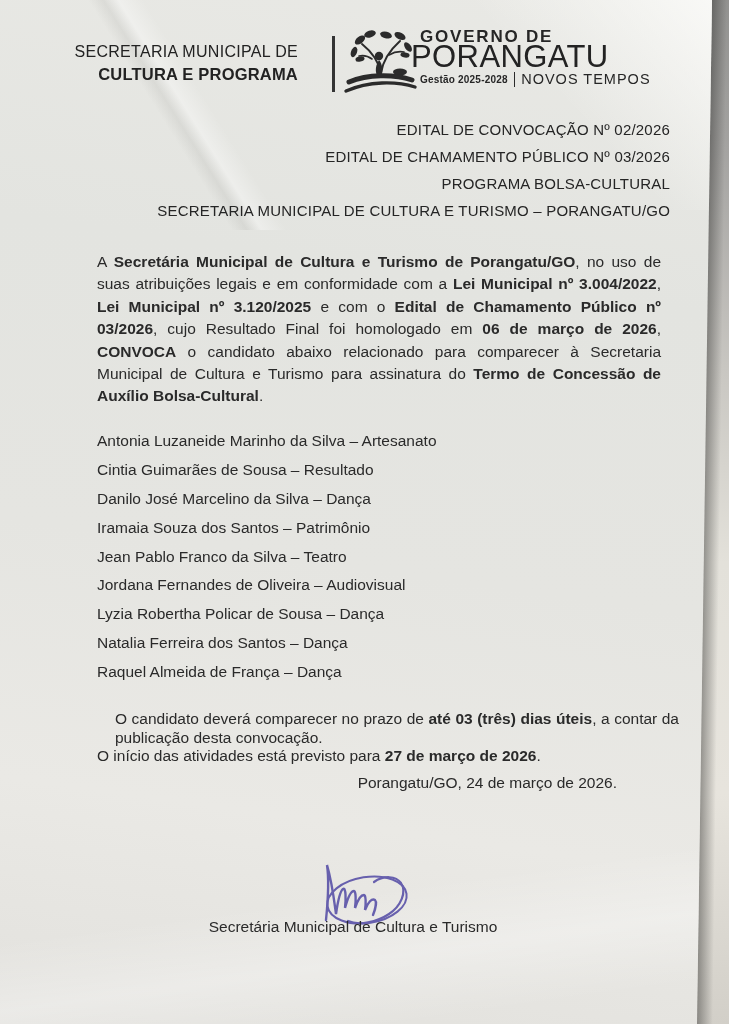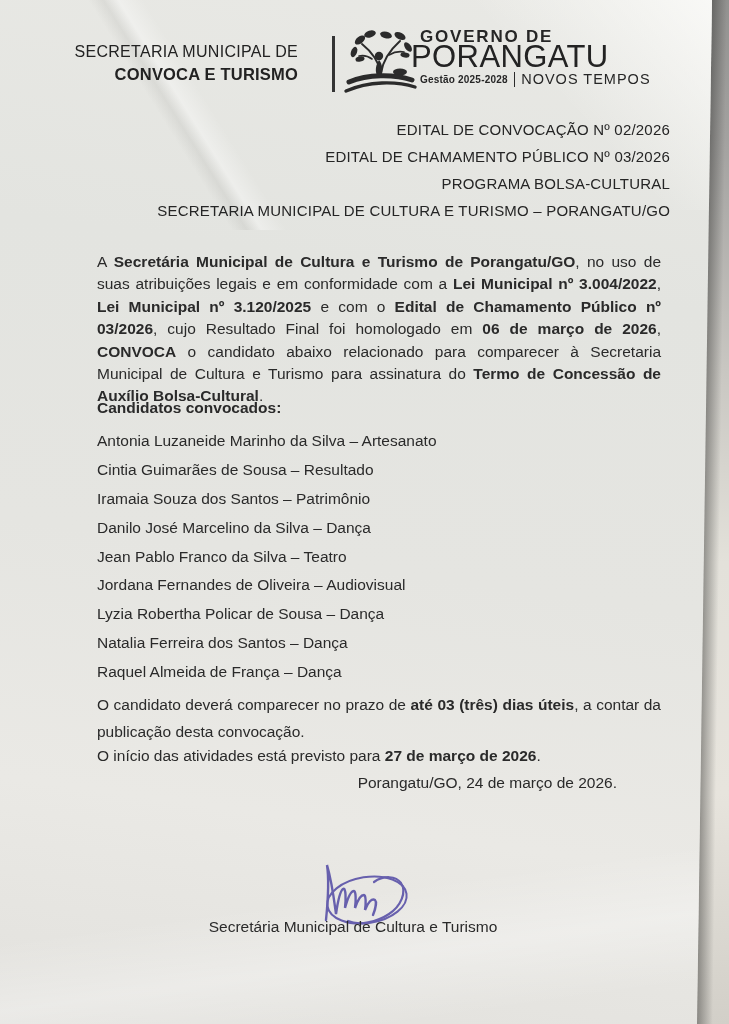--- a/index.html
+++ b/index.html
@@ -43,22 +43,22 @@
   .titles{position:absolute;top:116px;left:60px;width:610px;text-align:right;
     font-weight:400;font-size:15px;line-height:27px;color:#252525;letter-spacing:0.2px;}
 
   
   .intro{position:absolute;top:251px;left:97px;width:564px;margin:0;
     font-size:15.5px;line-height:22.4px;text-align:justify;}
   .intro b,.para b{font-weight:700;}
   .cand-heading{position:absolute;top:399px;left:97px;font-size:15.5px;font-weight:700;}
   .cand-list{position:absolute;top:427px;left:97px;font-size:15.5px;}
   .cand-item{line-height:28.9px;height:28.9px;white-space:nowrap;}
-  .deadline{position:absolute;top:691px;left:97px;width:564px;margin:0;
-    font-size:15.5px;line-height:27px;text-align:justify;}
+  .deadline{position:absolute;top:691px;left:97px;width:564px;margin:18px;
+    font-size:15.5px;line-height:19px;text-align:justify;}
   .start-line{position:absolute;top:745px;left:97px;width:564px;margin:0;
     font-size:15.5px;line-height:22px;}
   .dateline{position:absolute;top:772px;left:97px;width:564px;box-sizing:border-box;
     padding-right:44px;text-align:right;font-size:15.5px;line-height:22px;}
 
   
   .signature-ink{position:absolute;left:310px;top:854px;opacity:0.9;}
   .sig-name{position:absolute;top:896px;left:97px;width:512px;text-align:center;
     font-size:15.5px;font-weight:700;color:#242424;}
   .sig-role{position:absolute;top:918px;left:97px;width:512px;text-align:center;
@@ -71,21 +71,21 @@
   <div class="backdrop"></div>
   <div class="edge-shadow"></div>
 
   <div class="paper">
     <div class="fold-highlight"></div>
     <div class="crease-topleft"></div>
     <div class="crease-bottom"></div>
 
     <div class="org-block">
       <div class="org-line1">SECRETARIA MUNICIPAL DE</div>
-      <div class="org-line2">CONVOCA E TURISMO</div>
+      <div class="org-line2">CULTURA E PROGRAMA</div>
     </div>
     <div class="header-divider"></div>
 
     <span class="tree-icon">
       <svg width="78" height="74" viewBox="0 0 78 74">
         <g stroke="#2b2b2b" fill="none" stroke-linecap="round">
           <path d="M39 48 C37 38 30 27 20 19" stroke-width="2"></path>
           <path d="M39 48 C41 35 48 25 58 16" stroke-width="2"></path>
           <path d="M30 34 C26 31 22 30 17 31" stroke-width="1.6"></path>
           <path d="M47 30 C52 27 57 26 62 27" stroke-width="1.6"></path>
@@ -119,26 +119,25 @@
 
     <div class="titles">
       <div>EDITAL DE CONVOCAÇÃO Nº 02/2026</div>
       <div>EDITAL DE CHAMAMENTO PÚBLICO Nº 03/2026</div>
       <div>PROGRAMA BOLSA-CULTURAL</div>
       <div>SECRETARIA MUNICIPAL DE CULTURA E TURISMO – PORANGATU/GO</div>
     </div>
 
     <p class="intro"><span>A </span><b>Secretária Municipal de Cultura e Turismo de Porangatu/GO</b><span>, no uso de suas atribuições legais e em conformidade com a </span><b>Lei Municipal nº 3.004/2022</b><span>, </span><b>Lei Municipal nº 3.120/2025</b><span> e com o </span><b>Edital de Chamamento Público nº 03/2026</b><span>, cujo Resultado Final foi homologado em </span><b>06 de março de 2026</b><span>, </span><b>CONVOCA</b><span> o candidato abaixo relacionado para comparecer à Secretaria Municipal de Cultura e Turismo para assinatura do </span><b>Termo de Concessão de Auxílio Bolsa-Cultural</b><span>.</span></p>
 
-    <div class="cand-heading">Candidatos convocados:</div>
     <div class="cand-list">
       <div class="cand-item">Antonia Luzaneide Marinho da Silva – Artesanato</div>
       <div class="cand-item">Cintia Guimarães de Sousa – Resultado</div>
+      <div class="cand-item">Danilo José Marcelino da Silva – Dança</div>
       <div class="cand-item">Iramaia Souza dos Santos – Patrimônio</div>
-      <div class="cand-item">Danilo José Marcelino da Silva – Dança</div>
       <div class="cand-item">Jean Pablo Franco da Silva – Teatro</div>
       <div class="cand-item">Jordana Fernandes de Oliveira – Audiovisual</div>
       <div class="cand-item">Lyzia Robertha Policar de Sousa – Dança</div>
       <div class="cand-item">Natalia Ferreira dos Santos – Dança</div>
       <div class="cand-item">Raquel Almeida de França – Dança</div>
     </div>
 
     <p class="deadline para"><span>O candidato deverá comparecer no prazo de </span><b>até 03 (três) dias úteis</b><span>, a contar da publicação desta convocação.</span></p>
 
     <p class="start-line para"><span>O início das atividades está previsto para </span><b>27 de março de 2026</b><span>.</span></p>

